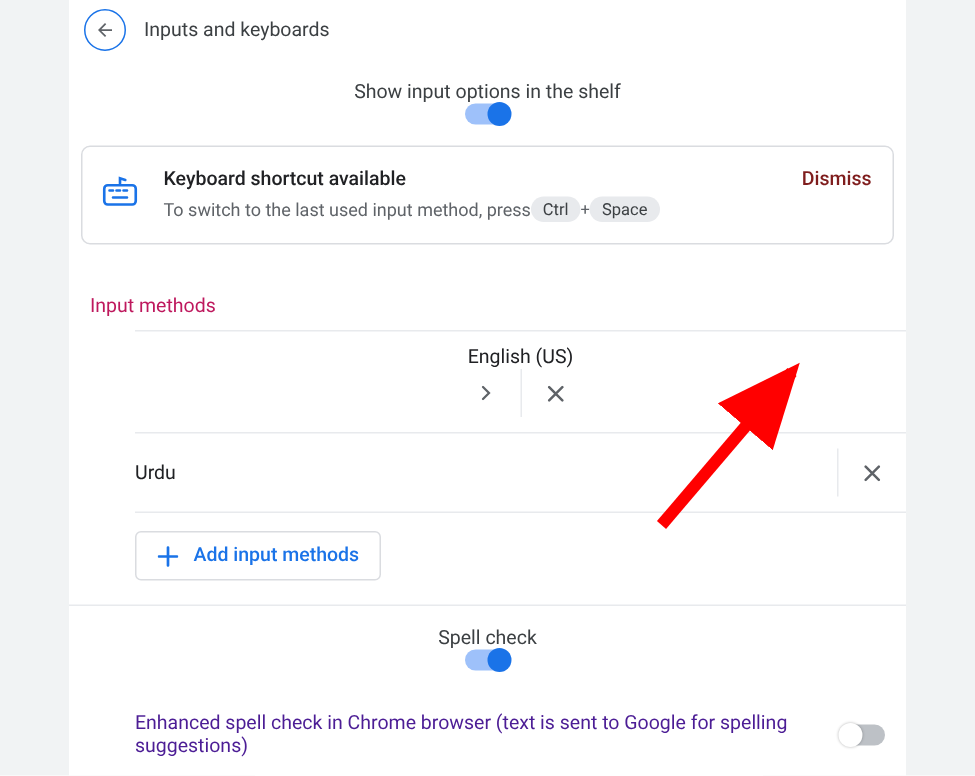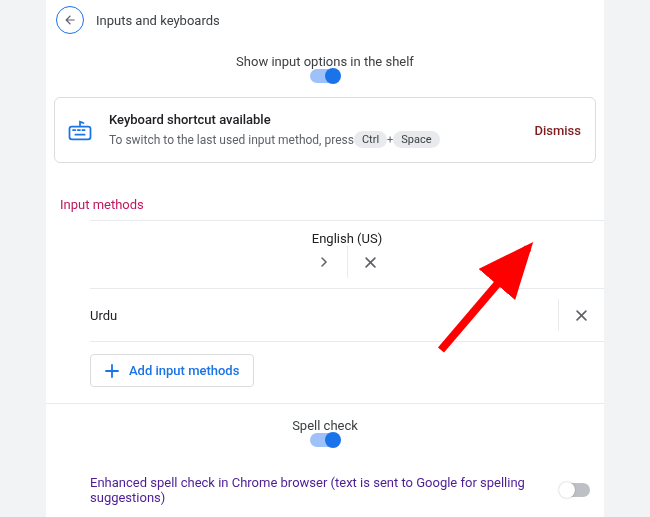--- a/index.html
+++ b/index.html
@@ -57,21 +57,21 @@
     position: absolute; top: -1px;
   }
   .toggle.on .knob { right: -1px; background: #1a73e8; }
   .toggle.off .knob { left: -1px; background: #fff; box-shadow: 0 0 2px rgba(0,0,0,.3); }
 
   .card {
     margin: 0 8px 14px 8px;
     border: 1px solid #dadce0;
     border-radius: 6px;
     display: flex;
-    align-items: center;
+    align-items: flex-start;
     padding: 14px 14px 14px 10px;
     gap: 14px;
   }
   .card-icon {
     width: 30px; height: 30px;
     display: flex; align-items: center; justify-content: center;
   }
   .card-body { flex: 1; }
   .card-title { font-weight: 500; font-size: 13px; color: #202124; margin-bottom: 4px; }
   .card-sub { font-size: 12px; color: #5f6368; display:flex; align-items:center; gap:0; flex-wrap:wrap;}

